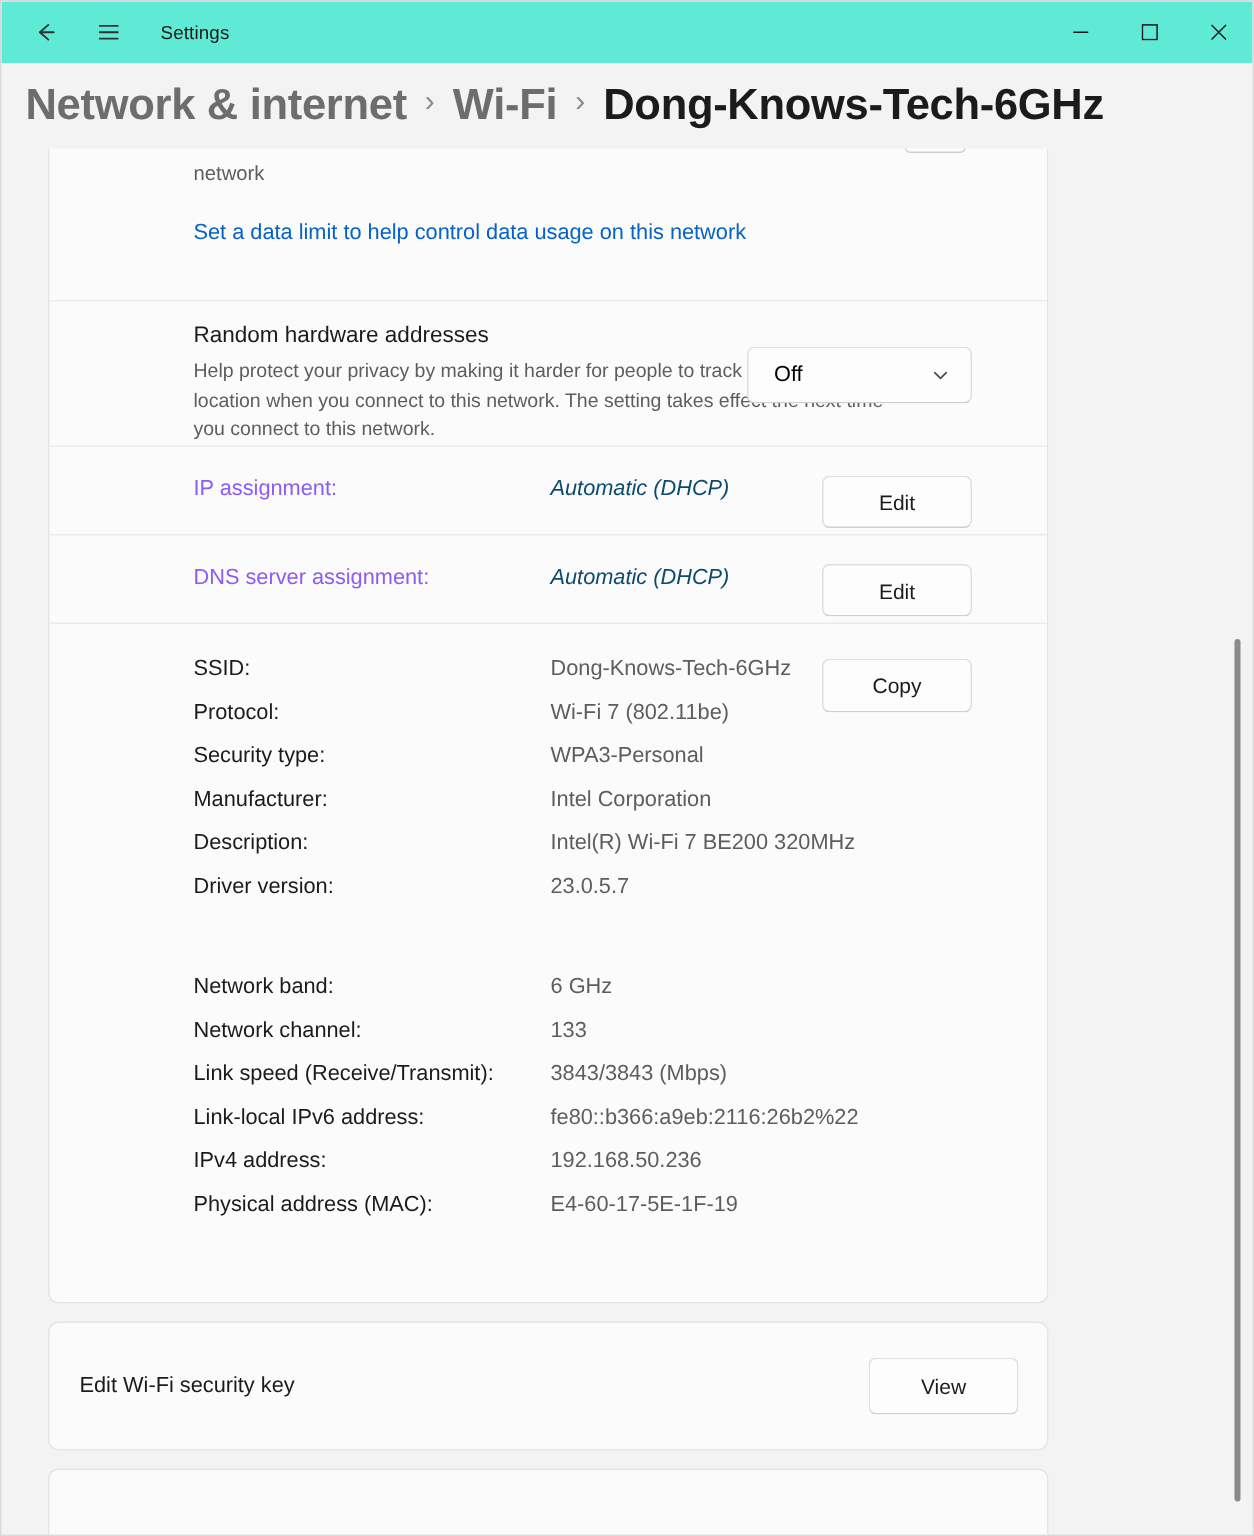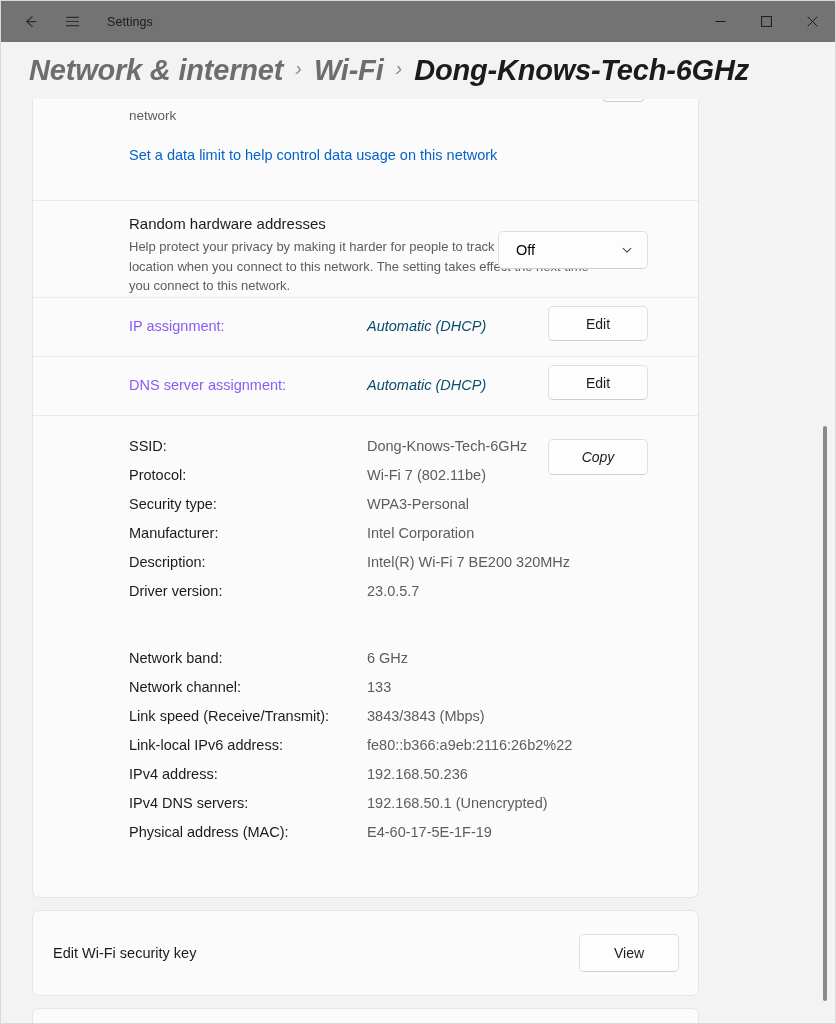--- a/index.html
+++ b/index.html
@@ -22,21 +22,21 @@
     box-sizing: border-box;
     border: 1px solid #d9d9d9;
     overflow: hidden;
   }
 
   
   .titlebar {
     height: 41px;
     display: flex;
     align-items: center;
-    background: #737373;
+    background: #5eead4;
     position: relative;
     flex-shrink: 0;
   }
   .tb-btn {
     width: 34px;
     height: 30px;
     display: flex;
     align-items: center;
     justify-content: center;
     color: #303030;
@@ -66,25 +66,24 @@
     justify-content: center;
     color: #1b1b1b;
   }
   .win-btn svg { display: block; }
 
   
   .crumbbar {
     height: 57px;
     display: flex;
     align-items: center;
-    padding-left: 28px;
+    padding-left: 16px;
     background: #f3f3f3;
     white-space: nowrap;
     overflow: hidden;
-    font-style: italic;
   }
   .crumb {
     font-size: 29px;
     font-weight: 600;
     color: #6d6d6d;
     letter-spacing: -0.2px;
   }
   .crumb.current {
     color: #1b1b1b;
   }
@@ -243,37 +242,36 @@
     font-family: "Liberation Sans", sans-serif;
     font-size: 14px;
     color: #1b1b1b;
     cursor: default;
     box-sizing: border-box;
     padding: 0;
   }
   .iprow .btn {
     position: absolute;
     right: 50px;
-    top: 8px;
+    top: 19px;
     width: 100px;
     height: 35px;
   }
 
   
   .details {
     position: relative;
     padding-bottom: 44px;
   }
   .details .btn.copy {
     position: absolute;
     right: 50px;
     top: 23px;
     width: 100px;
     height: 36px;
-    font-style: italic;
   }
   .dgroup {
     padding-top: 22px;
   }
   .dgroup.second {
     padding-top: 38px;
   }
   .drow {
     position: relative;
     height: 29px;
@@ -461,24 +459,20 @@
               </div>
             <div class="drow">
                 <span class="k">Link-local IPv6 address:</span>
                 <span class="v">fe80::b366:a9eb:2116:26b2%22</span>
               </div>
             <div class="drow">
                 <span class="k">IPv4 address:</span>
                 <span class="v">192.168.50.236</span>
               </div>
             <div class="drow">
-                <span class="k">IPv4 DNS servers:</span>
-                <span class="v">192.168.50.1 (Unencrypted)</span>
-              </div>
-            <div class="drow">
                 <span class="k">Physical address (MAC):</span>
                 <span class="v">E4-60-17-5E-1F-19</span>
               </div>
           </div>
         </div>
 
       </div>
 
       <div class="card actcard">
         <div class="label">Edit Wi-Fi security key</div>

